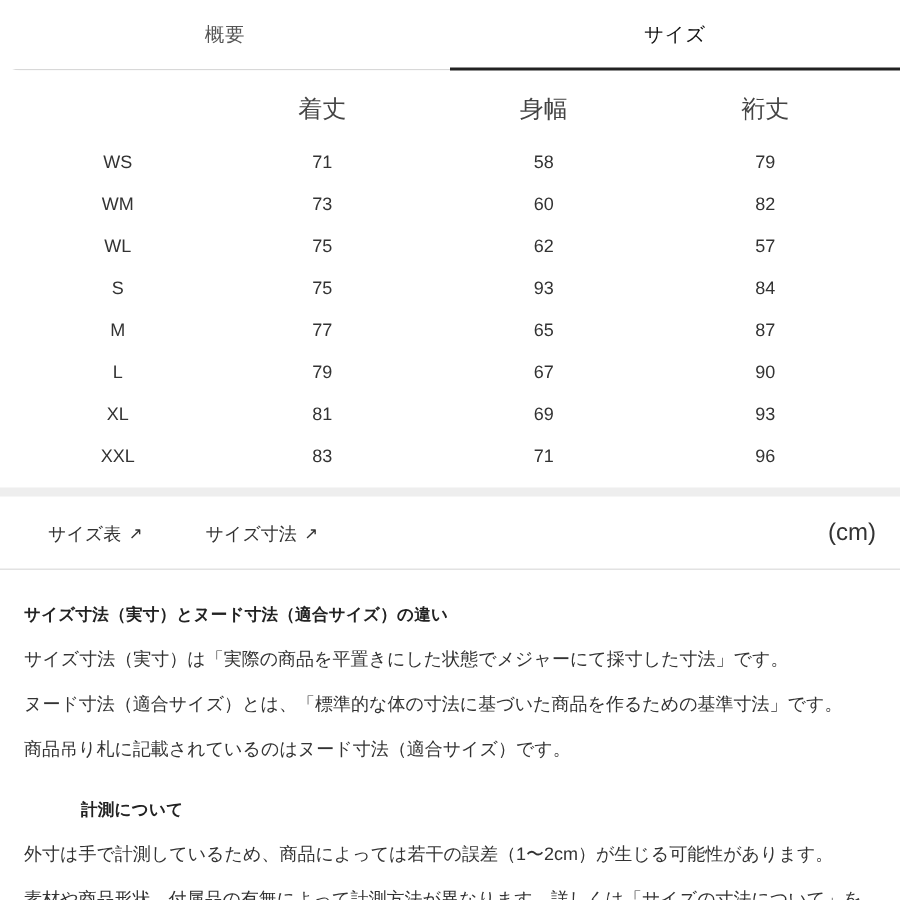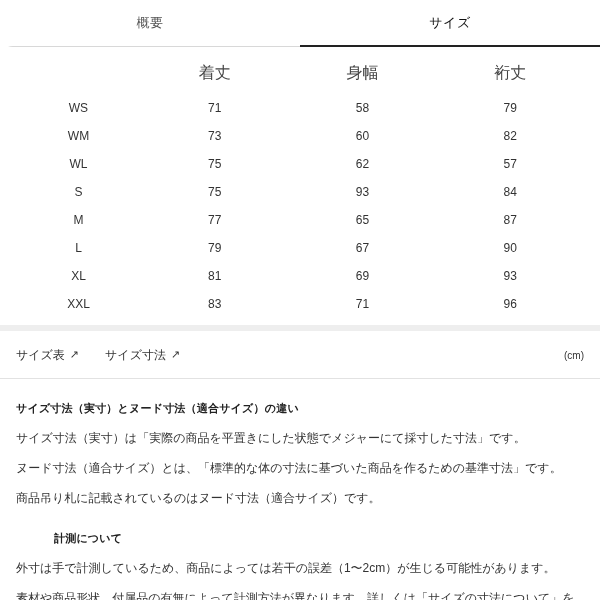--- a/index.html
+++ b/index.html
@@ -84,40 +84,41 @@
     height: 6px;
     background: #eeeeee;
     width: 100%;
     margin-top: 2px;
   }
 
   
   .links-row {
     display: flex;
     align-items: center;
-    padding: 16px 16px 14px 16px;
+    padding: 16px 16px 14px 32px;
     box-sizing: border-box;
     font-size: 12px;
     color: #333333;
     border-bottom: 1px solid #e2e2e2;
+    gap: 16px;
   }
   .link-item {
     margin-right: 26px;
     white-space: nowrap;
   }
   .arrow {
     display: inline-block;
     margin-left: 5px;
     font-size: 11px;
     color: #333333;
     transform: translateY(-1px);
   }
   .unit {
     margin-left: auto;
-    font-size: 10px;
+    font-size: 16px;
     color: #333333;
   }
 
   
   .content {
     padding: 16px 16px 0 16px;
     box-sizing: border-box;
   }
   .sec-title {
     font-size: 11px;

